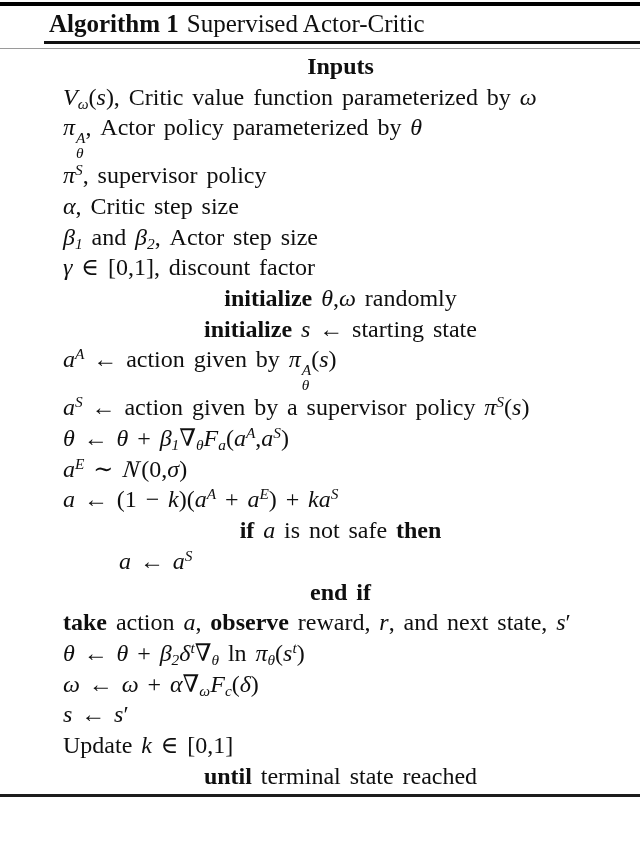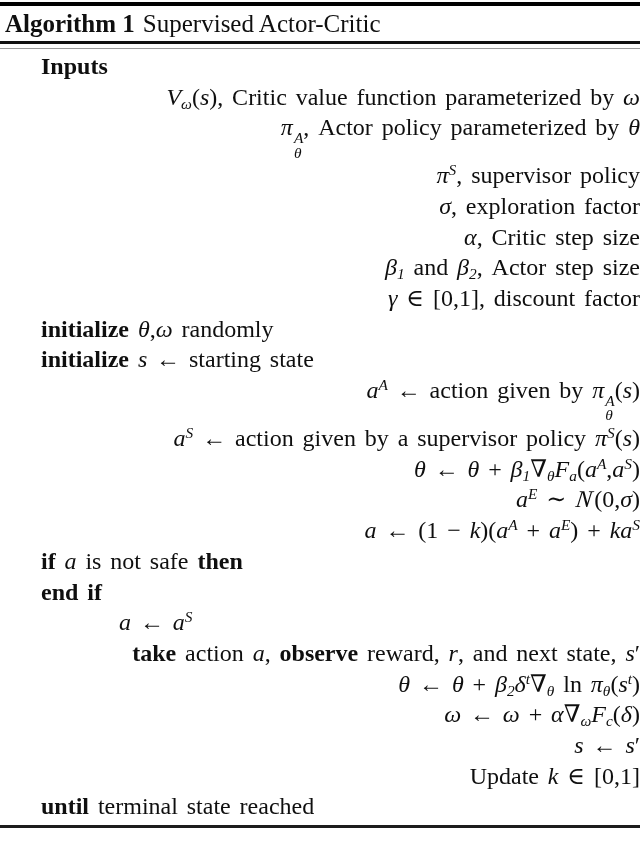--- a/index.html
+++ b/index.html
@@ -18,37 +18,38 @@
     margin-top: 2px;
     border-top: 4px solid #000000;
     border-bottom: 3px solid #1c1c1c;
   }
   .algo-header {
     font-size: 25px;
     line-height: 30px;
     padding: 3px 4px 2px 5px;
     border-bottom: 3px solid #111111;
     white-space: nowrap;
+    margin-left: 44px;
   }
   .algo-header .label { font-weight: bold; }
   .algo-header .title { margin-left: 8px; }
   .thin-rule {
     height: 1px;
     background: #9a9a9a;
     margin-top: 4px;
   }
   .algo-body {
     padding: 2px 0 3px 0;
     font-size: 24px;
     line-height: 30.7px;
     word-spacing: 0.12em;
   }
   .line { white-space: nowrap; }
-  .ind0 { padding-left: 41px; }
-  .ind1 { padding-left: 63px; text-align: right; }
+  .ind0 { padding-left: 41px; text-align: center; }
+  .ind1 { padding-left: 63px; }
   .ind2 { padding-left: 119px; }
   .st-b { font-weight: bold; }
   .st-r { font-style: normal; }
   .st-i { font-style: italic; }
   .st-scr {
     font-style: italic;
     display: inline-block;
     transform: skewX(-8deg);
     margin: 0 2px 0 1px;
   }
@@ -79,37 +80,36 @@
   </div>
   <div class="thin-rule"></div>
   <div class="algo-body">
       <div class="line ind0"><span class="st-b">Inputs</span></div>
       <div class="line ind1"><span class="st-i">V<sub>ω</sub></span><span class="st-r">(</span><span class="st-i">s</span><span class="st-r">), Critic value function parameterized by </span><span class="st-i">ω</span></div>
       <div class="line ind1"><span class="st-i"><span>π</span><span class="ss">
             <span>A</span>
             <span>θ</span>
           </span></span><span class="st-r">, Actor policy parameterized by </span><span class="st-i">θ</span></div>
       <div class="line ind1"><span class="st-i">π<sup>S</sup></span><span class="st-r">, supervisor policy</span></div>
-      <div class="line ind1"><span class="st-i">σ</span><span class="st-r">, exploration factor</span></div>
       <div class="line ind1"><span class="st-i">α</span><span class="st-r">, Critic step size</span></div>
       <div class="line ind1"><span class="st-i">β<sub>1</sub></span><span class="st-r"> and </span><span class="st-i">β<sub>2</sub></span><span class="st-r">, Actor step size</span></div>
       <div class="line ind1"><span class="st-i">γ</span><span class="st-r"> ∈ [0,1], discount factor</span></div>
       <div class="line ind0"><span class="st-b">initialize </span><span class="st-i">θ</span><span class="st-r">,</span><span class="st-i">ω</span><span class="st-r"> randomly</span></div>
       <div class="line ind0"><span class="st-b">initialize </span><span class="st-i">s</span><span class="st-r"> ← starting state</span></div>
       <div class="line ind1"><span class="st-i">a<sup>A</sup></span><span class="st-r"> ← action given by </span><span class="st-i"><span>π</span><span class="ss">
             <span>A</span>
             <span>θ</span>
           </span></span><span class="st-r">(</span><span class="st-i">s</span><span class="st-r">)</span></div>
       <div class="line ind1"><span class="st-i">a<sup>S</sup></span><span class="st-r"> ← action given by a supervisor policy </span><span class="st-i">π<sup>S</sup></span><span class="st-r">(</span><span class="st-i">s</span><span class="st-r">)</span></div>
       <div class="line ind1"><span class="st-i">θ</span><span class="st-r"> ← </span><span class="st-i">θ</span><span class="st-r"> + </span><span class="st-i">β<sub>1</sub></span><span class="st-r">∇<sub>θ</sub></span><span class="st-i">F<sub>a</sub></span><span class="st-r">(</span><span class="st-i">a<sup>A</sup></span><span class="st-r">,</span><span class="st-i">a<sup>S</sup></span><span class="st-r">)</span></div>
       <div class="line ind1"><span class="st-i">a<sup>E</sup></span><span class="st-r"> ∼ </span><span class="st-scr">N</span><span class="st-r">(0,</span><span class="st-i">σ</span><span class="st-r">)</span></div>
       <div class="line ind1"><span class="st-i">a</span><span class="st-r"> ← (1 − </span><span class="st-i">k</span><span class="st-r">)(</span><span class="st-i">a<sup>A</sup></span><span class="st-r"> + </span><span class="st-i">a<sup>E</sup></span><span class="st-r">) + </span><span class="st-i">k</span><span class="st-i">a<sup>S</sup></span></div>
       <div class="line ind0"><span class="st-b">if </span><span class="st-i">a</span><span class="st-r"> is not safe </span><span class="st-b">then</span></div>
+      <div class="line ind2"><span class="st-i">a</span><span class="st-r"> ← </span><span class="st-i">a<sup>S</sup></span></div>
       <div class="line ind0"><span class="st-b">end if</span></div>
-      <div class="line ind2"><span class="st-i">a</span><span class="st-r"> ← </span><span class="st-i">a<sup>S</sup></span></div>
       <div class="line ind1"><span class="st-b">take </span><span class="st-r">action </span><span class="st-i">a</span><span class="st-r">, </span><span class="st-b">observe </span><span class="st-r">reward, </span><span class="st-i">r</span><span class="st-r">, and next state, </span><span class="st-i">s</span><span class="st-r">′</span></div>
       <div class="line ind1"><span class="st-i">θ</span><span class="st-r"> ← </span><span class="st-i">θ</span><span class="st-r"> + </span><span class="st-i">β<sub>2</sub></span><span class="st-i">δ<sup>t</sup></span><span class="st-r">∇<sub>θ</sub></span><span class="st-r"> ln </span><span class="st-i">π<sub>θ</sub></span><span class="st-r">(</span><span class="st-i">s<sup>t</sup></span><span class="st-r">)</span></div>
       <div class="line ind1"><span class="st-i">ω</span><span class="st-r"> ← </span><span class="st-i">ω</span><span class="st-r"> + </span><span class="st-i">α</span><span class="st-r">∇<sub>ω</sub></span><span class="st-i">F<sub>c</sub></span><span class="st-r">(</span><span class="st-i">δ</span><span class="st-r">)</span></div>
       <div class="line ind1"><span class="st-i">s</span><span class="st-r"> ← </span><span class="st-i">s</span><span class="st-r">′</span></div>
       <div class="line ind1"><span class="st-r">Update </span><span class="st-i">k</span><span class="st-r"> ∈ [0,1]</span></div>
       <div class="line ind0"><span class="st-b">until </span><span class="st-r">terminal state reached</span></div>
     </div>
 </div>
 
 </body></html>

